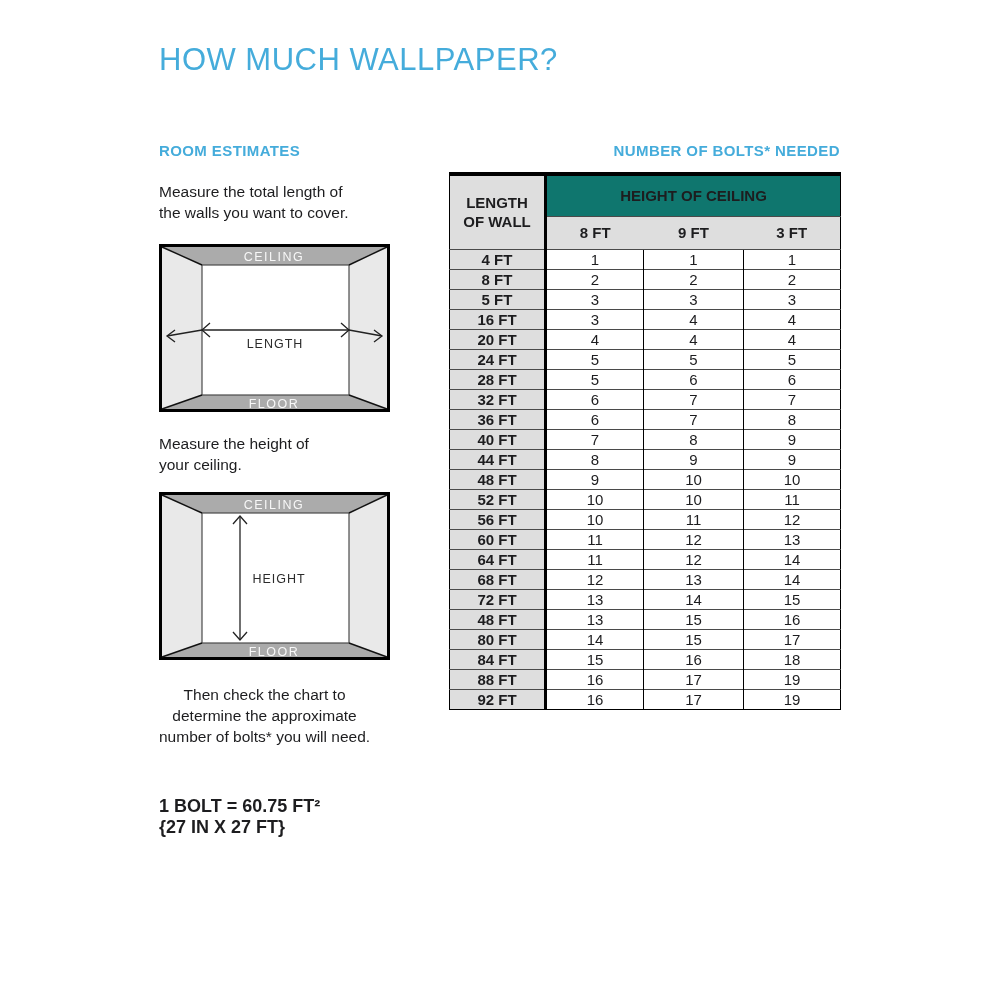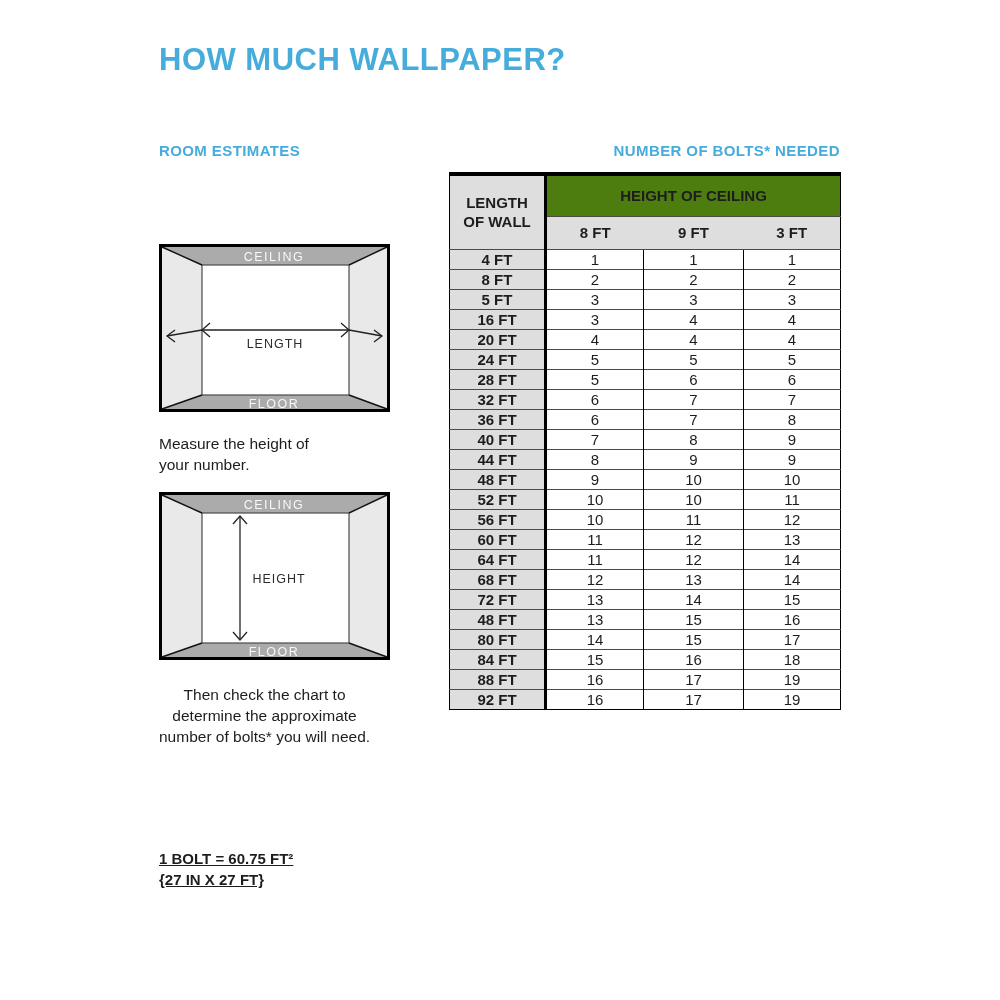--- a/index.html
+++ b/index.html
@@ -8,21 +8,21 @@
     width: 1000px; height: 1000px;
     font-family: "Liberation Sans", sans-serif;
     color: #1d1d1f;
     position: relative;
     overflow: hidden;
   }
   .page { position: absolute; inset: 0; background: #fff; }
 
   .page-title {
     position: absolute; left: 159px; top: 42px;
-    font-size: 31px; font-weight: bold; letter-spacing: 0.5px;
+    font-size: 31px; font-weight: normal; letter-spacing: 0.5px;
     color: #45acdb;
   }
   .section-heading {
     position: absolute; top: 142px;
     font-size: 15px; font-weight: bold; letter-spacing: 0.4px;
     color: #45acdb;
   }
   .left-heading { left: 159px; }
   .table-heading { left: 449px; width: 391px; text-align: right; }
 
@@ -34,43 +34,42 @@
   .step1 { top: 181px; }
   .step2 { top: 433px; }
   .step3 { top: 684px; text-align: center; }
 
   .footnote {
     position: absolute; left: 159px; top: 791px;
     font-size: 15.5px; font-weight: bold; line-height: 19px;
     white-space: pre-wrap;
   }
   .bolt-info {
-    position: absolute; left: 159px; top: 848px;
-    font-size: 15px; font-weight: bold; line-height: 21px;
+    position: absolute; left: 159px; top: 796px;
+    font-size: 18px; font-weight: bold; line-height: 21px;
     white-space: pre-line;
-    text-decoration: underline;
   }
 
   .diagram { position: absolute; left: 159px; width: 231px; height: 168px; }
   .diagram-1 { top: 244px; }
   .diagram-2 { top: 492px; }
 
   .bolts-table {
     position: absolute; left: 449px; top: 172px;
     width: 391px; border-collapse: collapse; table-layout: fixed;
     font-size: 15px; color: #1d1d1f;
   }
   .bolts-table { border: 1px solid #000; border-top: 4px solid #000; }
   .bolts-table th, .bolts-table td { text-align: center; vertical-align: middle; padding: 0; }
   .corner-header {
     background: #dedede; border-right: 3px solid #000;
     font-weight: bold; white-space: pre-line; line-height: 19px;
   }
   .span-header {
-    background: #4d7c0f; font-weight: bold; height: 42px;
+    background: #0f766e; font-weight: bold; height: 42px;
     border-bottom: 1px solid #4a4a4a;
   }
   .sub-header th {
     background: #dedede; font-weight: bold; height: 33px;
     border-bottom: 1px solid #4a4a4a;
   }
   .bolts-table tbody tr { height: 20px; }
   .bolts-table tbody th {
     background: #dedede; font-weight: bold;
     border-right: 3px solid #000; border-top: 1px solid #4a4a4a;
@@ -82,20 +81,22 @@
 </style>
 </head>
 <body>
 
 <div class="page">
 
   <h1 class="page-title">HOW MUCH WALLPAPER?</h1>
 
   <h2 class="section-heading left-heading">ROOM ESTIMATES</h2>
 
+  <p class="body-text step1">Measure the total length of
+the walls you want to cover.</p>
 
   <svg class="diagram diagram-1" viewBox="0 0 231 168">
     <rect x="1.5" y="1.5" width="228" height="165" fill="#ffffff" stroke="#000000" stroke-width="3"></rect>
     <polygon points="3,3 43,21 43,151 3,165" fill="#e9e9e9"></polygon>
     <polygon points="228,3 190,21 190,151 228,165" fill="#e9e9e9"></polygon>
     <polygon points="3,3 228,3 190,21 43,21" fill="#ababab"></polygon>
     <polygon points="3,165 43,151 190,151 228,165" fill="#ababab"></polygon>
     <rect x="43" y="21" width="147" height="130" fill="#ffffff" stroke="#4a4a4a" stroke-width="1.2"></rect>
     <g stroke="#111111" stroke-width="1.4">
       <line x1="3" y1="3" x2="43" y2="21"></line>
@@ -111,21 +112,21 @@
       <path d="M 182 79 L 190 86 L 182 93"></path>
       <path d="M 16 86 L 8 92 L 16 98"></path>
       <path d="M 215 86 L 223 92 L 215 98"></path>
     </g>
     <text x="115" y="16.5" text-anchor="middle" font-size="12.5" letter-spacing="1.5" fill="#f7f7f7">CEILING</text>
     <text x="115" y="163.5" text-anchor="middle" font-size="12.5" letter-spacing="1.5" fill="#f7f7f7">FLOOR</text>
     <text x="116" y="104" text-anchor="middle" font-size="12.5" letter-spacing="1" fill="#2b2b2b">LENGTH</text>
   </svg>
 
   <p class="body-text step2">Measure the height of
-your number.</p>
+your ceiling.</p>
 
   <svg class="diagram diagram-2" viewBox="0 0 231 168">
     <rect x="1.5" y="1.5" width="228" height="165" fill="#ffffff" stroke="#000000" stroke-width="3"></rect>
     <polygon points="3,3 43,21 43,151 3,165" fill="#e9e9e9"></polygon>
     <polygon points="228,3 190,21 190,151 228,165" fill="#e9e9e9"></polygon>
     <polygon points="3,3 228,3 190,21 43,21" fill="#ababab"></polygon>
     <polygon points="3,165 43,151 190,151 228,165" fill="#ababab"></polygon>
     <rect x="43" y="21" width="147" height="130" fill="#ffffff" stroke="#4a4a4a" stroke-width="1.2"></rect>
     <g stroke="#111111" stroke-width="1.4">
       <line x1="3" y1="3" x2="43" y2="21"></line>

